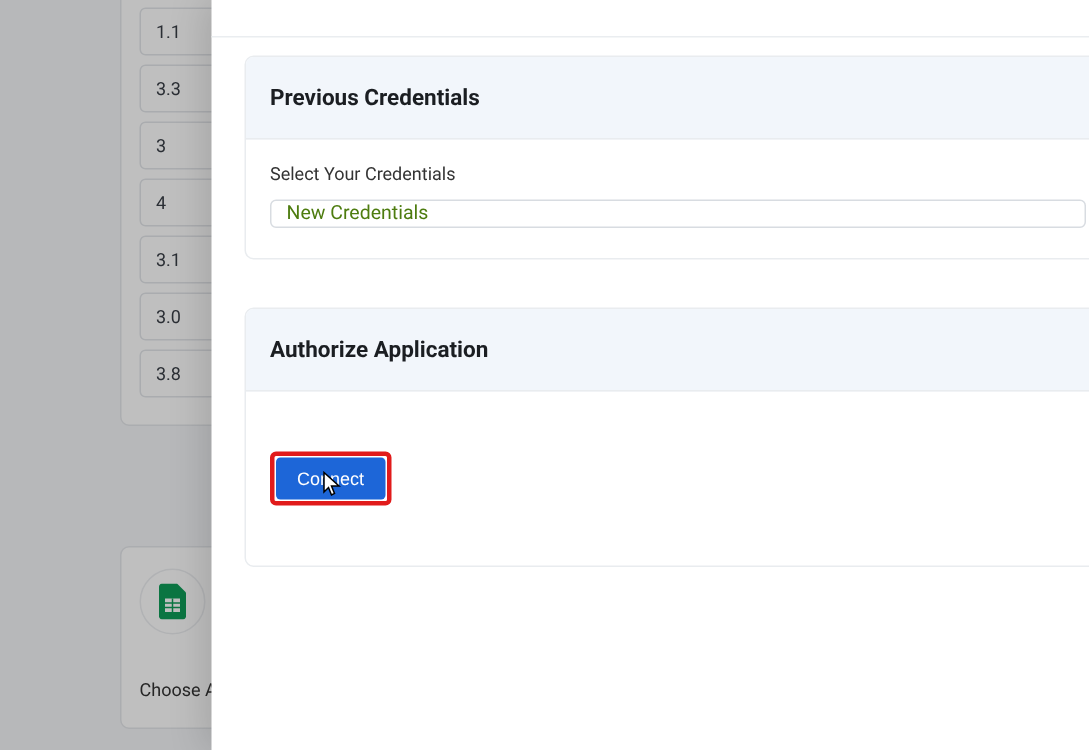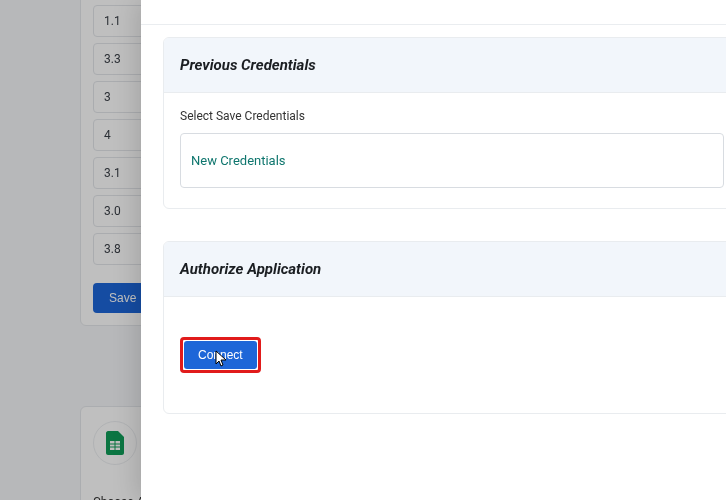--- a/index.html
+++ b/index.html
@@ -112,36 +112,35 @@
     }
     .section-header {
       background: #f2f6fb;
       padding: 18px 16px;
       border-bottom: 1px solid #e9ecef;
     }
     .section-title {
       font-size: 15px;
       font-weight: 700;
       color: #1b1e22;
-      font-style: italic;
     }
     .section-body {
       padding: 16px 16px 20px 16px;
     }
     .field-label {
       font-size: 12px;
       color: #333;
       margin-bottom: 10px;
     }
     .select-input {
       border: 1px solid #d8dce1;
       border-radius: 4px;
-      padding: 19px 10px;
+      padding: 1px 10px;
       font-size: 13px;
-      color: #0f766e;
+      color: #4d7c0f;
       background: #fff;
     }
     .auth-body {
       padding: 40px 16px 40px 16px;
     }
     .connect-wrap {
       display: inline-block;
       border: 3px solid #e11b1b;
       border-radius: 4px;
       padding: 1px;
@@ -184,21 +183,20 @@
       </div>
     <div class="version-item">
         <span>3.1</span>
       </div>
     <div class="version-item">
         <span>3.0</span>
       </div>
     <div class="version-item">
         <span>3.8</span>
       </div>
-    <button class="save-btn">Save</button>
   </div>
   <div class="bg-lower-card">
     <div class="app-circle">
       <svg class="sheets-icon" viewBox="0 0 18 24">
         <path d="M2 0 L12 0 L18 6 L18 22 C18 23 17 24 16 24 L2 24 C1 24 0 23 0 22 L0 2 C0 1 1 0 2 0 Z" fill="#0f9d58"></path>
         <rect x="4" y="10" width="10" height="9" fill="#fff"></rect>
         <line x1="9" y1="10" x2="9" y2="19" stroke="#0f9d58" stroke-width="1"></line>
         <line x1="4" y1="13" x2="14" y2="13" stroke="#0f9d58" stroke-width="1"></line>
         <line x1="4" y1="16" x2="14" y2="16" stroke="#0f9d58" stroke-width="1"></line>
       </svg>
@@ -212,21 +210,21 @@
 
 <div class="panel">
   <div class="panel-top-strip"></div>
   <div class="panel-body">
 
     <div class="section-card">
       <div class="section-header">
         <div class="section-title">Previous Credentials</div>
       </div>
       <div class="section-body">
-        <div class="field-label">Select Save Credentials</div>
+        <div class="field-label">Select Your Credentials</div>
         <div class="select-input">
           <span>New Credentials</span>
         </div>
       </div>
     </div>
 
     <div class="section-card">
       <div class="section-header">
         <div class="section-title">Authorize Application</div>
       </div>

